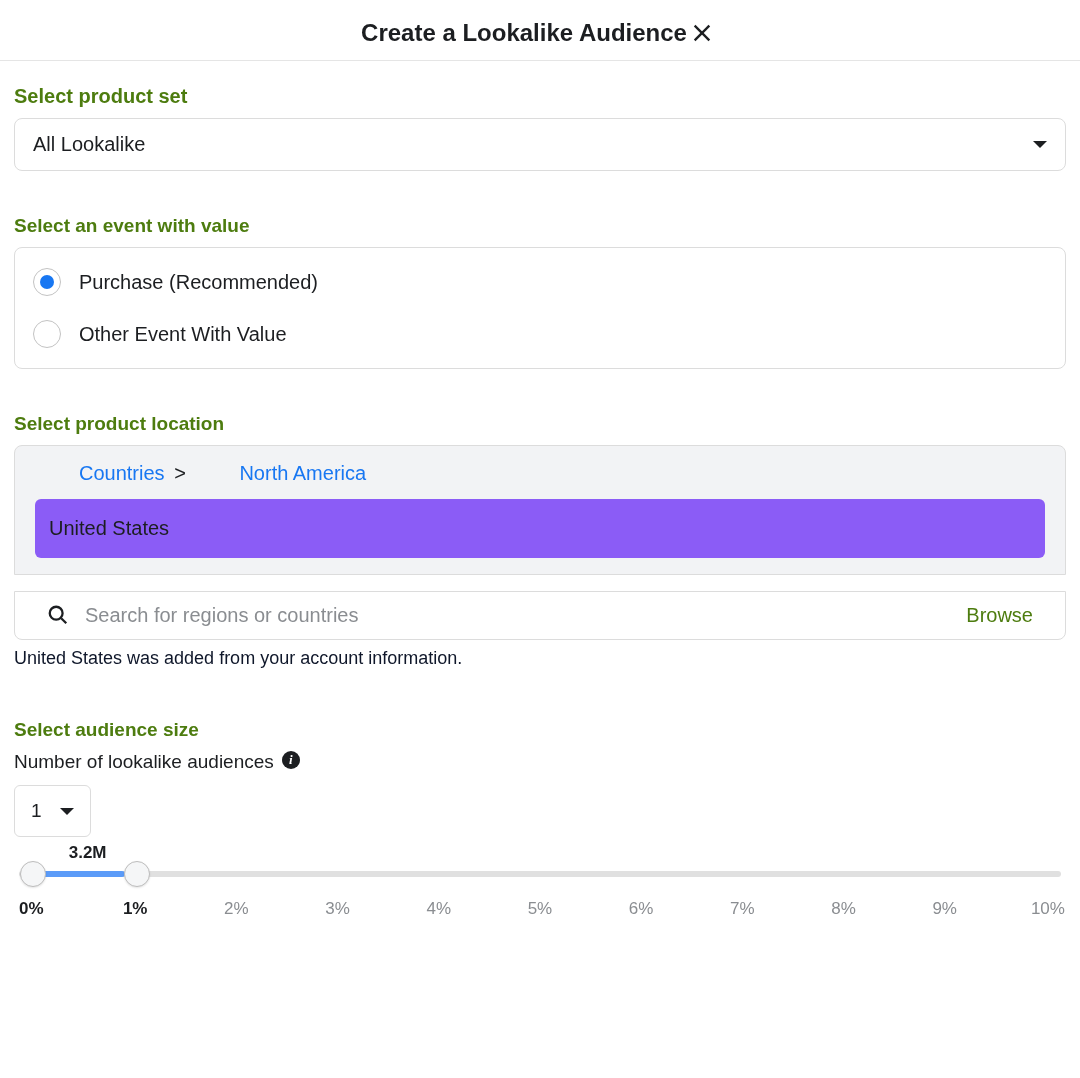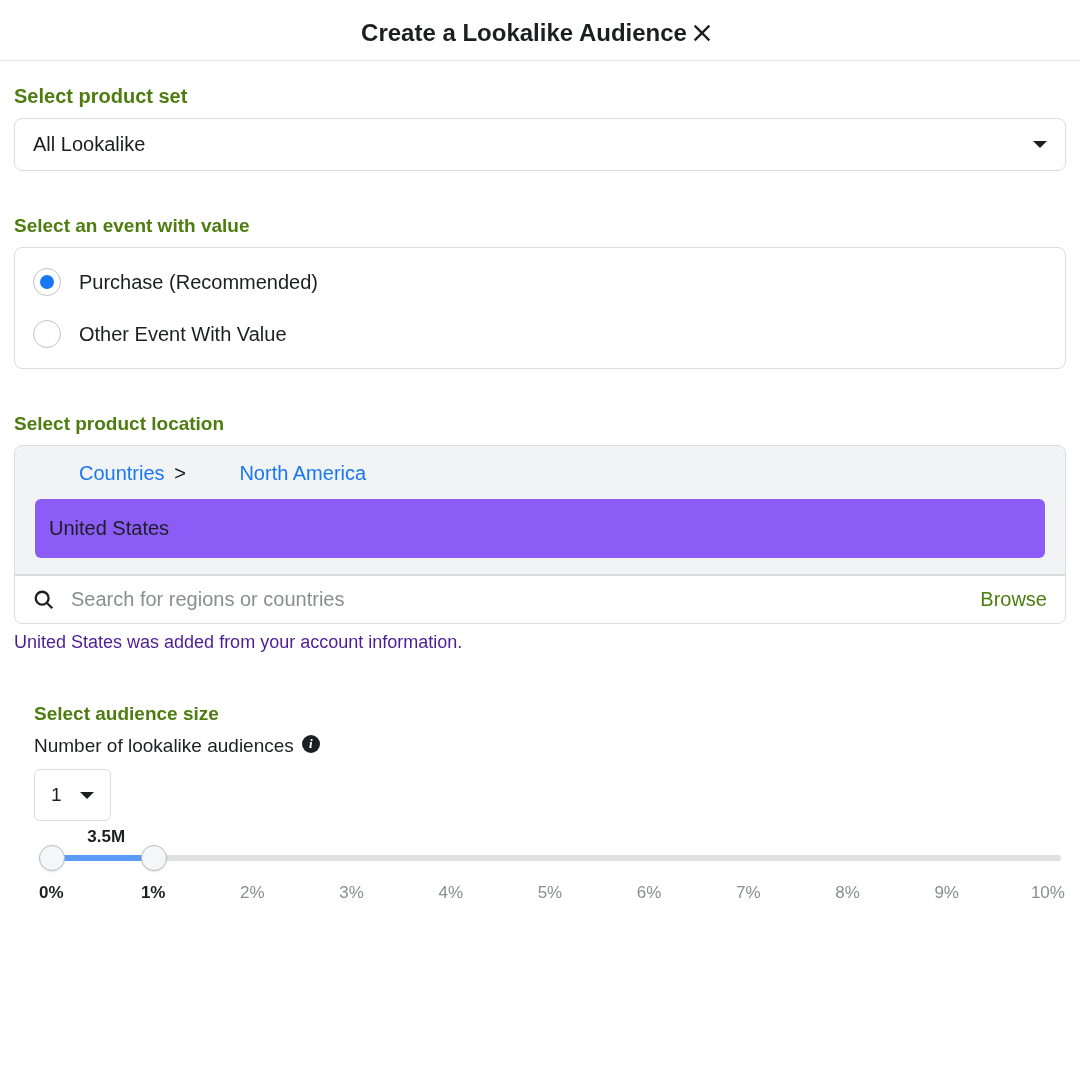--- a/index.html
+++ b/index.html
@@ -135,23 +135,24 @@
       background: #8b5cf6;
       border-radius: 6px;
       padding: 18px 14px;
       font-size: 20px;
     }
     .search-row {
       border: 1px solid #dcdcdc;
       border-top: 1px solid #dcdcdc;
       border-radius: 0 0 8px 8px;
       display: flex;
-      align-items: flex-end;
-      padding: 12px 18px;
+      align-items: flex-start;
+      padding: 12px 32px;
       background: #fff;
+      margin-top: 16px;
     }
     .search-icon {
       width: 22px;
       height: 22px;
       margin-right: 16px;
       flex-shrink: 0;
     }
     .search-input {
       flex: 1;
       border: none;
@@ -163,26 +164,25 @@
       color: #8a8d91;
     }
     .browse-link {
       font-size: 20px;
       color: #4d7c0f;
       cursor: pointer;
       margin-left: 12px;
     }
     .helper-text {
       font-size: 18px;
-      color: #4c1d95;
+      color: #0f172a;
       margin-top: 8px;
     }
     .size-section {
       margin-top: 50px;
-      margin-left: 20px;
     }
     .sublabel-row {
       display: flex;
       align-items: flex-start;
       margin-top: 10px;
       margin-bottom: 12px;
     }
     .sublabel {
       font-size: 19px;
       color: #1c1e21;
@@ -338,21 +338,21 @@
     <div class="sublabel-row">
       <span class="sublabel">Number of lookalike audiences</span>
       <span class="info-icon">i</span>
     </div>
     <div class="small-select">
       <span>1</span>
       <span class="caret-down"></span>
     </div>
 
     <div class="slider-wrap">
-      <div class="slider-value-label" style="left: 7%;">3.5M</div>
+      <div class="slider-value-label" style="left: 7%;">3.2M</div>
       <div class="slider-track">
         <div class="slider-fill" style="left:1%; width:9.2%;"></div>
         <div class="slider-handle" style="left:1.3%;"></div>
         <div class="slider-handle" style="left:11.3%;"></div>
       </div>
       <div class="slider-ticks">
         <span class="slider-tick active">0%</span>
         <span class="slider-tick active">1%</span>
         <span class="slider-tick">2%</span>
         <span class="slider-tick">3%</span>

